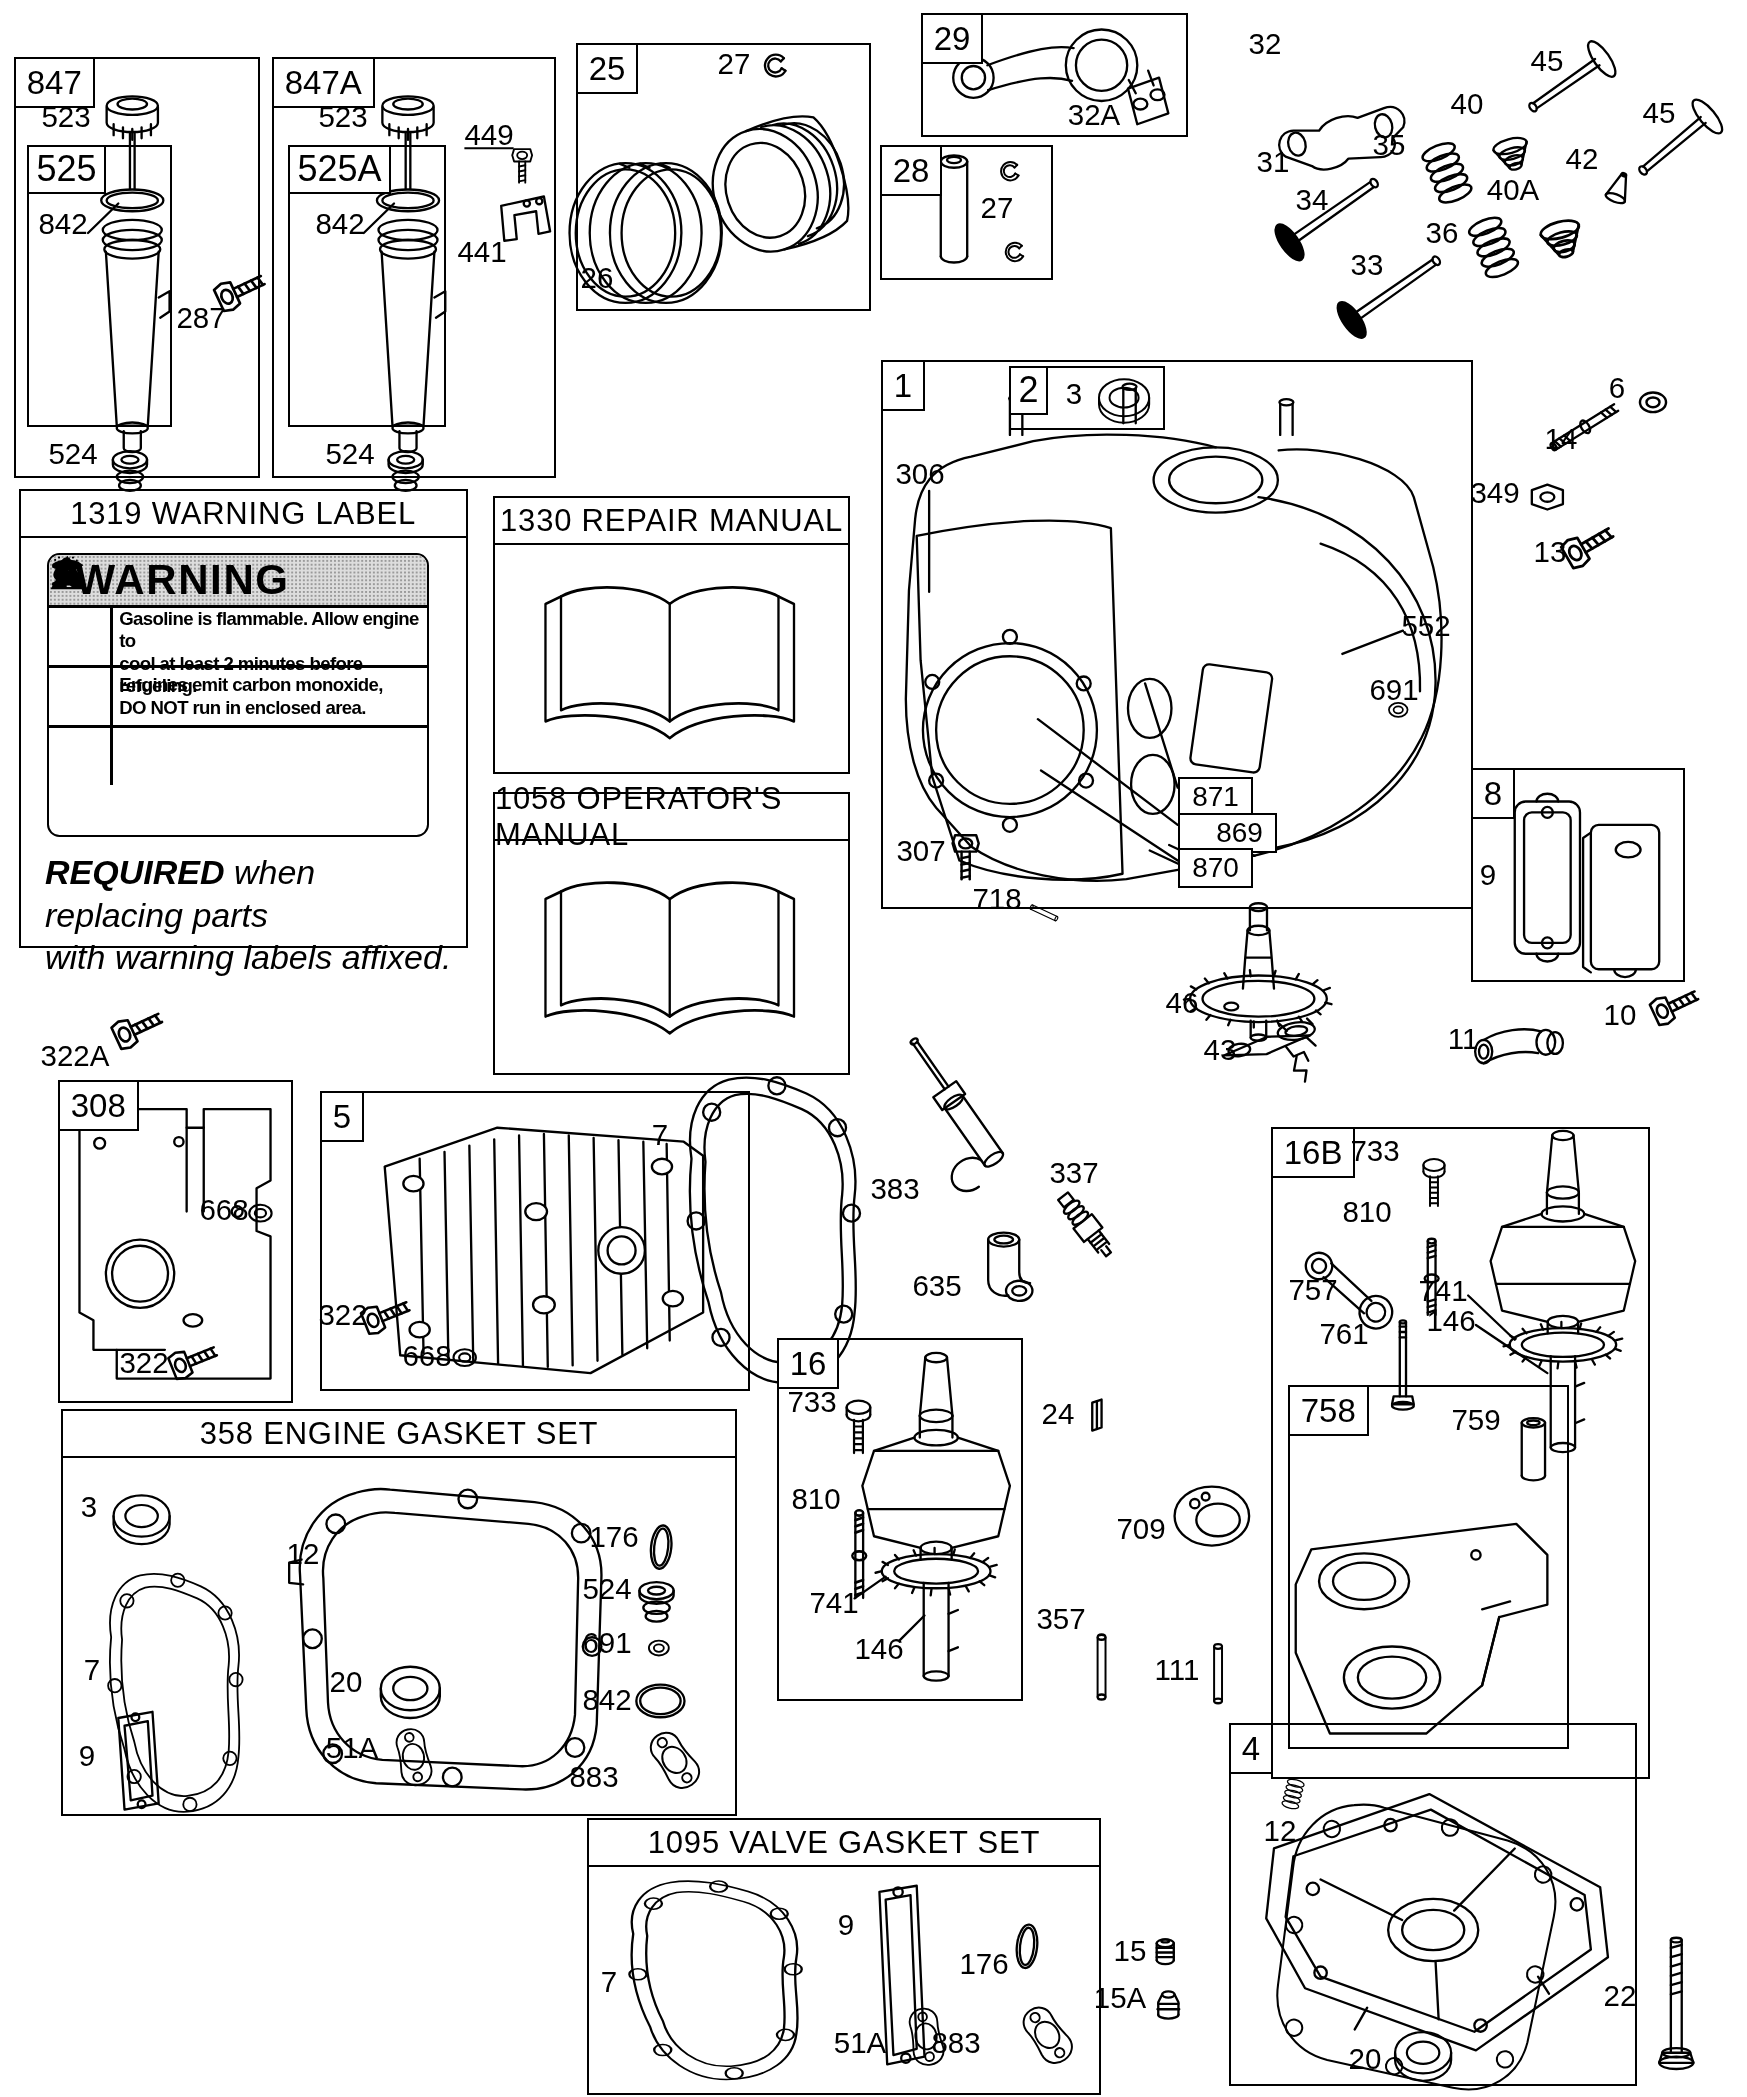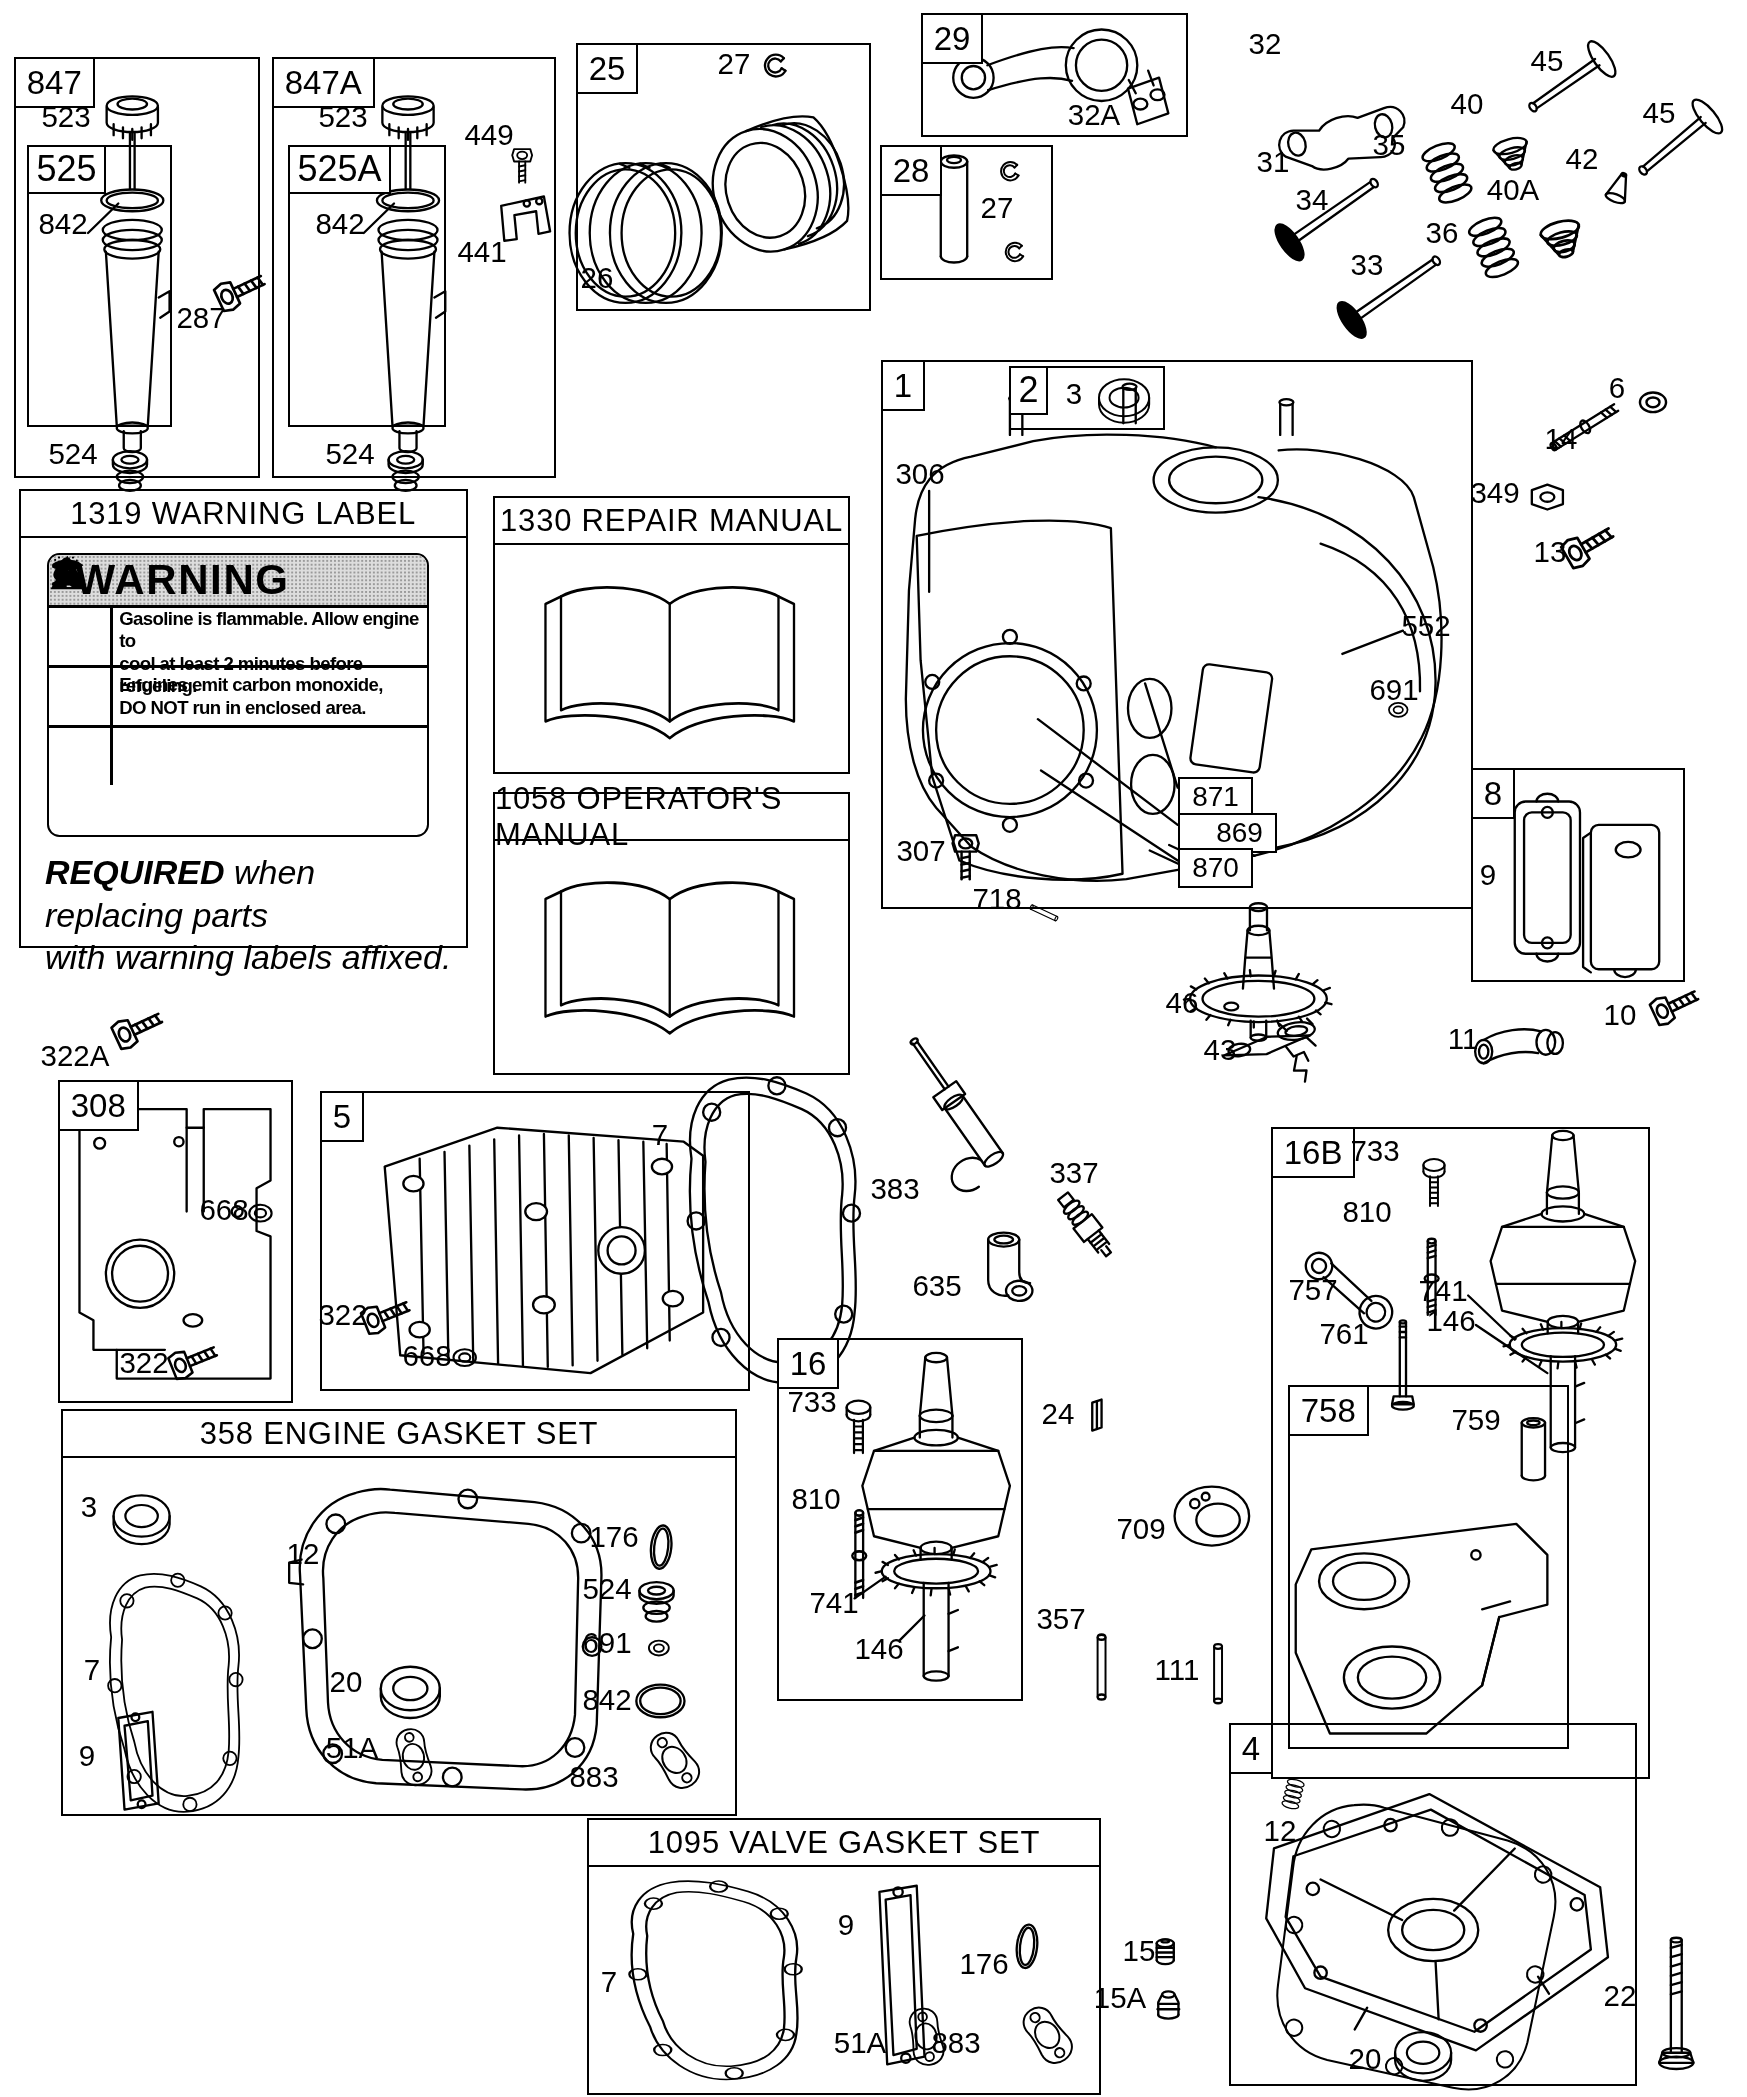--- a/index.html
+++ b/index.html
@@ -643,21 +643,21 @@
         <div class="tag">4</div>
       </div>
     </div>
   <div id="labels">
       <div class="lbl" style="left: 66px; top: 117px;">523</div>
       <div class="lbl" style="left: 63px; top: 224px;">842</div>
       <div class="lbl" style="left: 201px; top: 318px;">287</div>
       <div class="lbl" style="left: 73px; top: 454px;">524</div>
       <div class="lbl" style="left: 343px; top: 117px;">523</div>
       <div class="lbl" style="left: 340px; top: 224px;">842</div>
-      <div class="lbl" style="left: 489px; top: 135px;">449</div>
+      <div class="lbl" style="left: 489px; top: 135px; text-decoration: underline;">449</div>
       <div class="lbl" style="left: 482px; top: 252px;">441</div>
       <div class="lbl" style="left: 350px; top: 454px;">524</div>
       <div class="lbl" style="left: 734px; top: 64px;">27</div>
       <div class="lbl" style="left: 597px; top: 278px;">26</div>
       <div class="lbl" style="left: 1094px; top: 115px;">32A</div>
       <div class="lbl" style="left: 997px; top: 208px;">27</div>
       <div class="lbl" style="left: 1265px; top: 44px;">32</div>
       <div class="lbl" style="left: 1547px; top: 61px;">45</div>
       <div class="lbl" style="left: 1467px; top: 104px;">40</div>
       <div class="lbl" style="left: 1659px; top: 113px;">45</div>
@@ -717,21 +717,21 @@
       <div class="lbl" style="left: 1375px; top: 1151px;">733</div>
       <div class="lbl" style="left: 1367px; top: 1212px;">810</div>
       <div class="lbl" style="left: 1313px; top: 1290px;">757</div>
       <div class="lbl" style="left: 1443px; top: 1291px;">741</div>
       <div class="lbl" style="left: 1451px; top: 1321px;">146</div>
       <div class="lbl" style="left: 1344px; top: 1334px;">761</div>
       <div class="lbl" style="left: 1476px; top: 1420px;">759</div>
       <div class="lbl" style="left: 1280px; top: 1831px;">12</div>
       <div class="lbl" style="left: 1365px; top: 2059px;">20</div>
       <div class="lbl" style="left: 1620px; top: 1996px;">22</div>
-      <div class="lbl" style="left: 1130px; top: 1951px; margin-left: 9px;">15</div>
+      <div class="lbl" style="left: 1130px; top: 1951px;">15</div>
       <div class="lbl" style="left: 1120px; top: 1998px;">15A</div>
       <div class="lbl" style="left: 609px; top: 1982px;">7</div>
       <div class="lbl" style="left: 846px; top: 1925px;">9</div>
       <div class="lbl" style="left: 984px; top: 1964px;">176</div>
       <div class="lbl" style="left: 860px; top: 2043px;">51A</div>
       <div class="lbl" style="left: 956px; top: 2043px;">883</div>
     </div>
 
   <div class="wsticker">
     <div class="whead">

